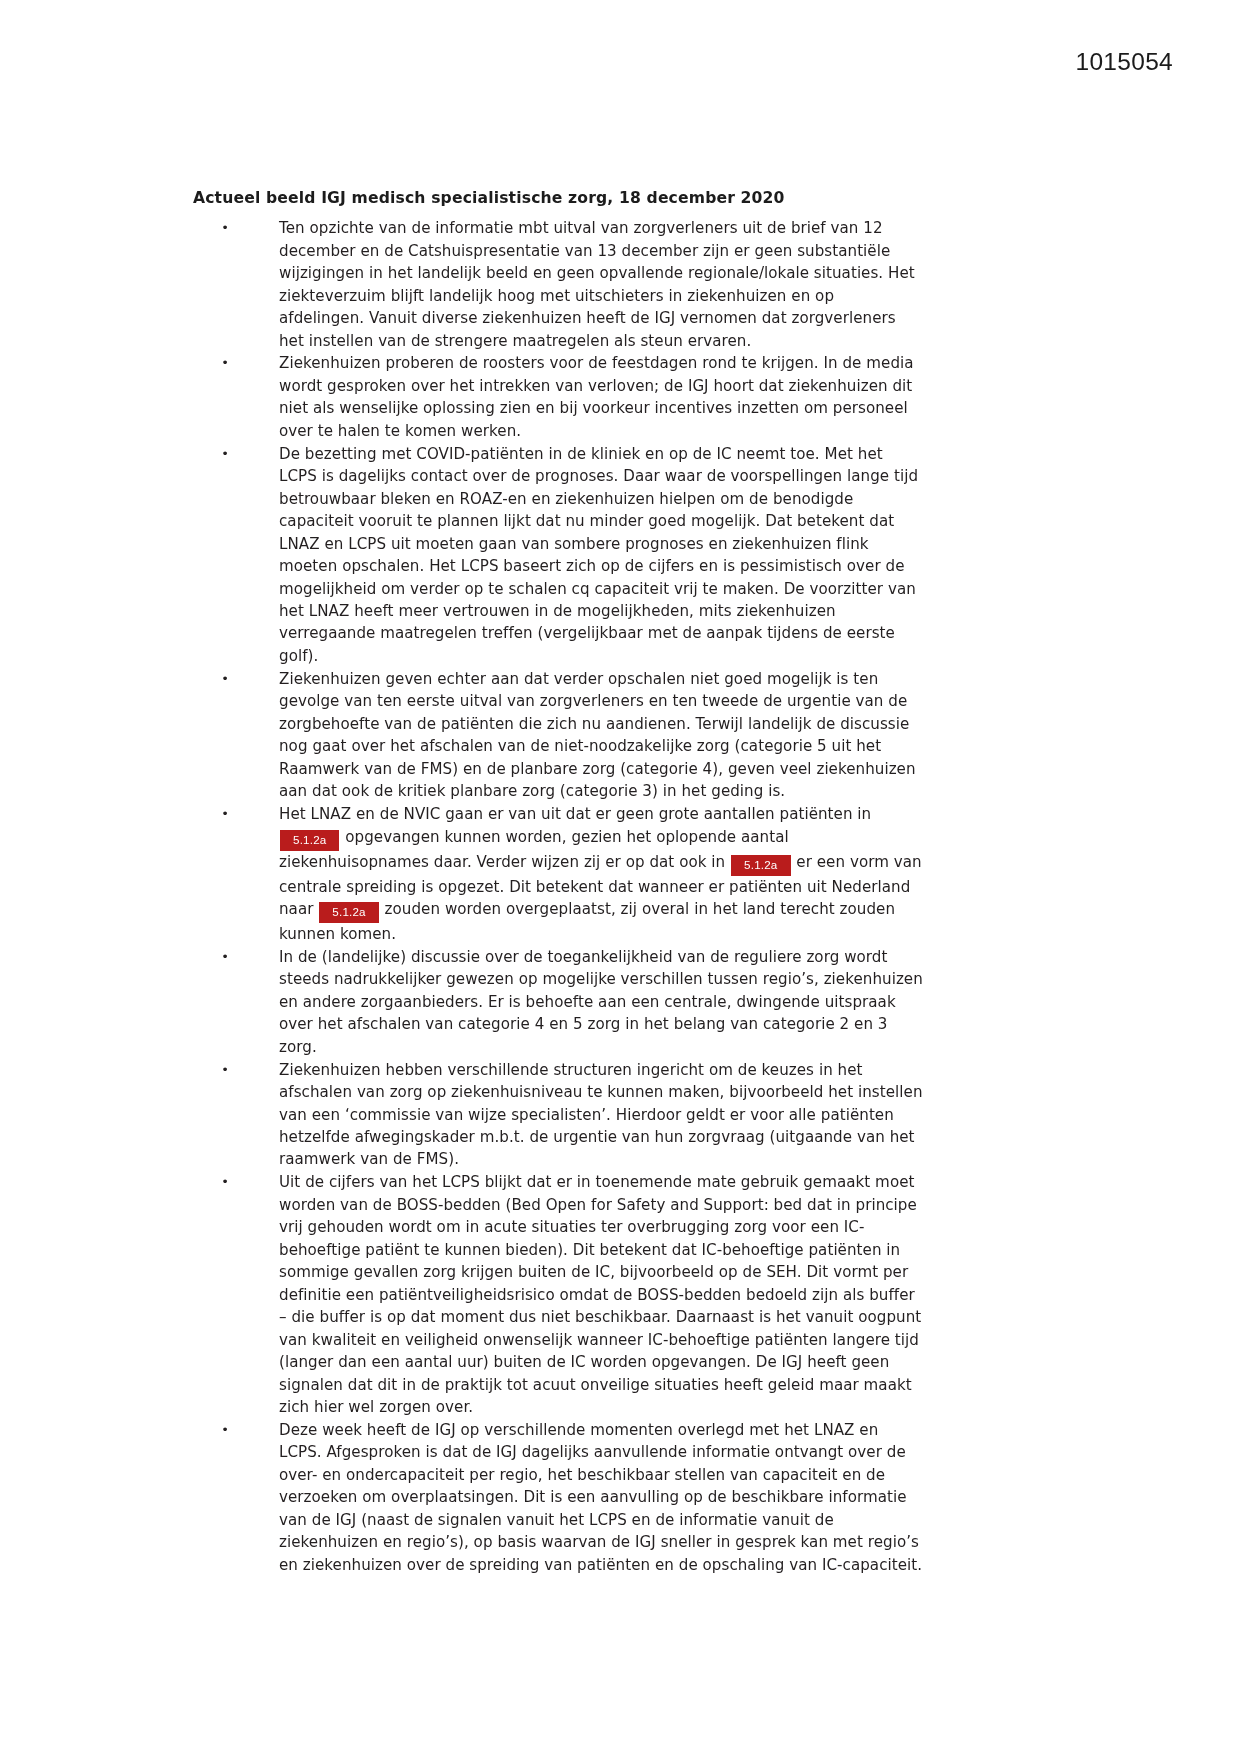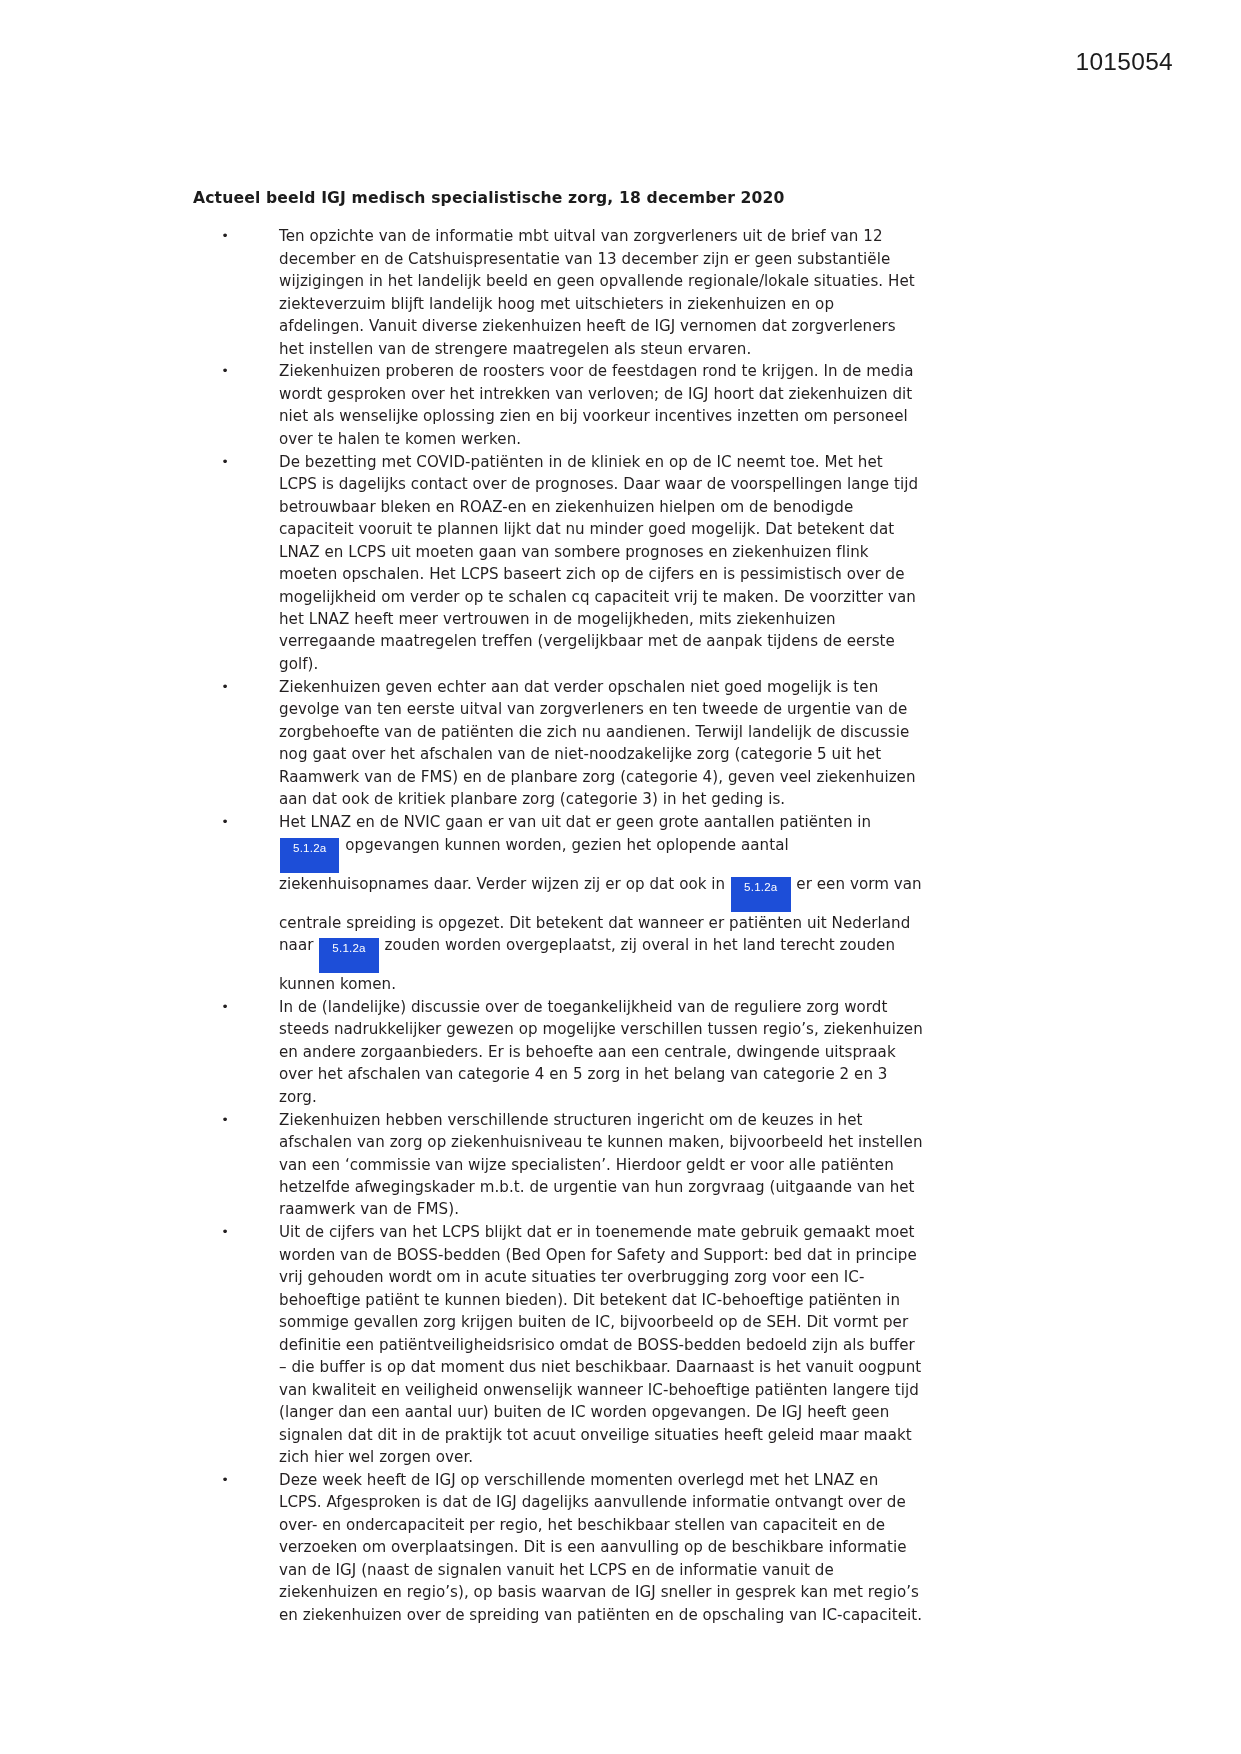--- a/index.html
+++ b/index.html
@@ -34,21 +34,21 @@
     position: absolute;
     left: 193px;
     top: 188px;
     width: 730px;
   }
   .doc-title {
     font-size: 15.6px;
     font-weight: bold;
     letter-spacing: 0.15px;
     color: #1c1c1c;
-    margin: 0 0 17px 0;
+    margin: 0 0 9px 0;
     line-height: 1.3;
     font-family: "DejaVu Sans", sans-serif;
   }
   ul.bullets {
     list-style: none;
     margin: 0;
     padding: 0;
   }
   ul.bullets > li {
     position: relative;
@@ -69,25 +69,25 @@
     font-size: 13px;
     line-height: 22.45px;
     color: #231f20;
   }
   .para {
     display: block;
     margin-left: 28px;
   }
   .redaction {
     display: inline-block;
-    background: #1d4ed8;
+    background: #b91c1c;
     color: #ffffff;
     font-size: 11.6px;
     line-height: 18px;
-    padding: 1px 13px 16px 13px;
+    padding: 1px 13px 2px 13px;
     vertical-align: -2px;
     letter-spacing: 0.2px;
     font-family: "Liberation Sans", sans-serif;
     margin: 0 1px;
     border-radius: 0;
   }
 </style>
 </head>
 <body>
 

